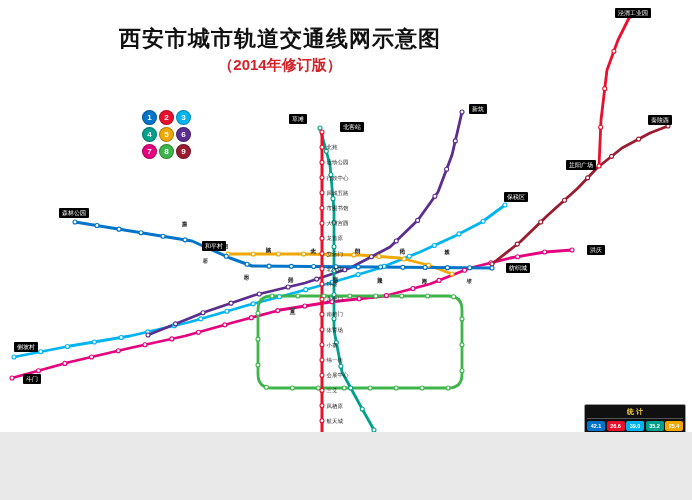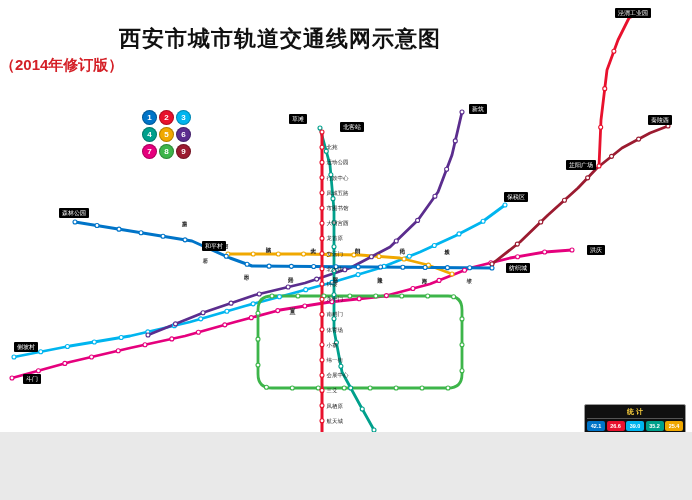--- a/index.html
+++ b/index.html
@@ -1,20 +1,20 @@
 <!DOCTYPE html>
 <html><head>
 <meta charset="utf-8">
 <style>
   html,body{margin:0;padding:0;background:#e9e9e9;}
   .stage{position:relative;width:692px;height:432px;background:#ffffff;overflow:hidden;
          font-family:Liberation Sans, sans-serif;padding-left:44px;}
   .map-title{position:absolute;top:24px;left:0;width:560px;text-align:center;
              font-size:22px;font-weight:bold;color:#111;letter-spacing:1px;z-index:4;}
-  .map-subtitle{position:absolute;top:56px;left:0;width:560px;text-align:left;
+  .map-subtitle{position:absolute;top:56px;left:0;width:560px;text-align:center;
                 font-size:15px;font-weight:bold;color:#d42027;z-index:4;}
   .legend{position:absolute;left:142px;top:110px;display:grid;
           grid-template-columns:repeat(3,16px);grid-auto-rows:16px;gap:1px;z-index:4;}
   .lgc{width:15px;height:15px;border-radius:50%;display:flex;align-items:center;justify-content:center;
        color:#fff;font-size:8px;font-weight:bold;box-shadow:0 0 0 1px rgba(0,0,0,.25) inset;}
   svg.metro{position:absolute;left:0;top:0;z-index:1;}
   .overlay{position:absolute;left:0;top:0;width:692px;height:500px;z-index:2;pointer-events:none;}
   .tbox{position:absolute;transform:translate(-50%,-50%);background:#000;color:#fff;
         font-size:6px;line-height:1;padding:2px 3px;border-radius:1px;white-space:nowrap;}
   .bell{position:absolute;left:288px;top:306px;font-size:10px;color:#444;z-index:3;}

